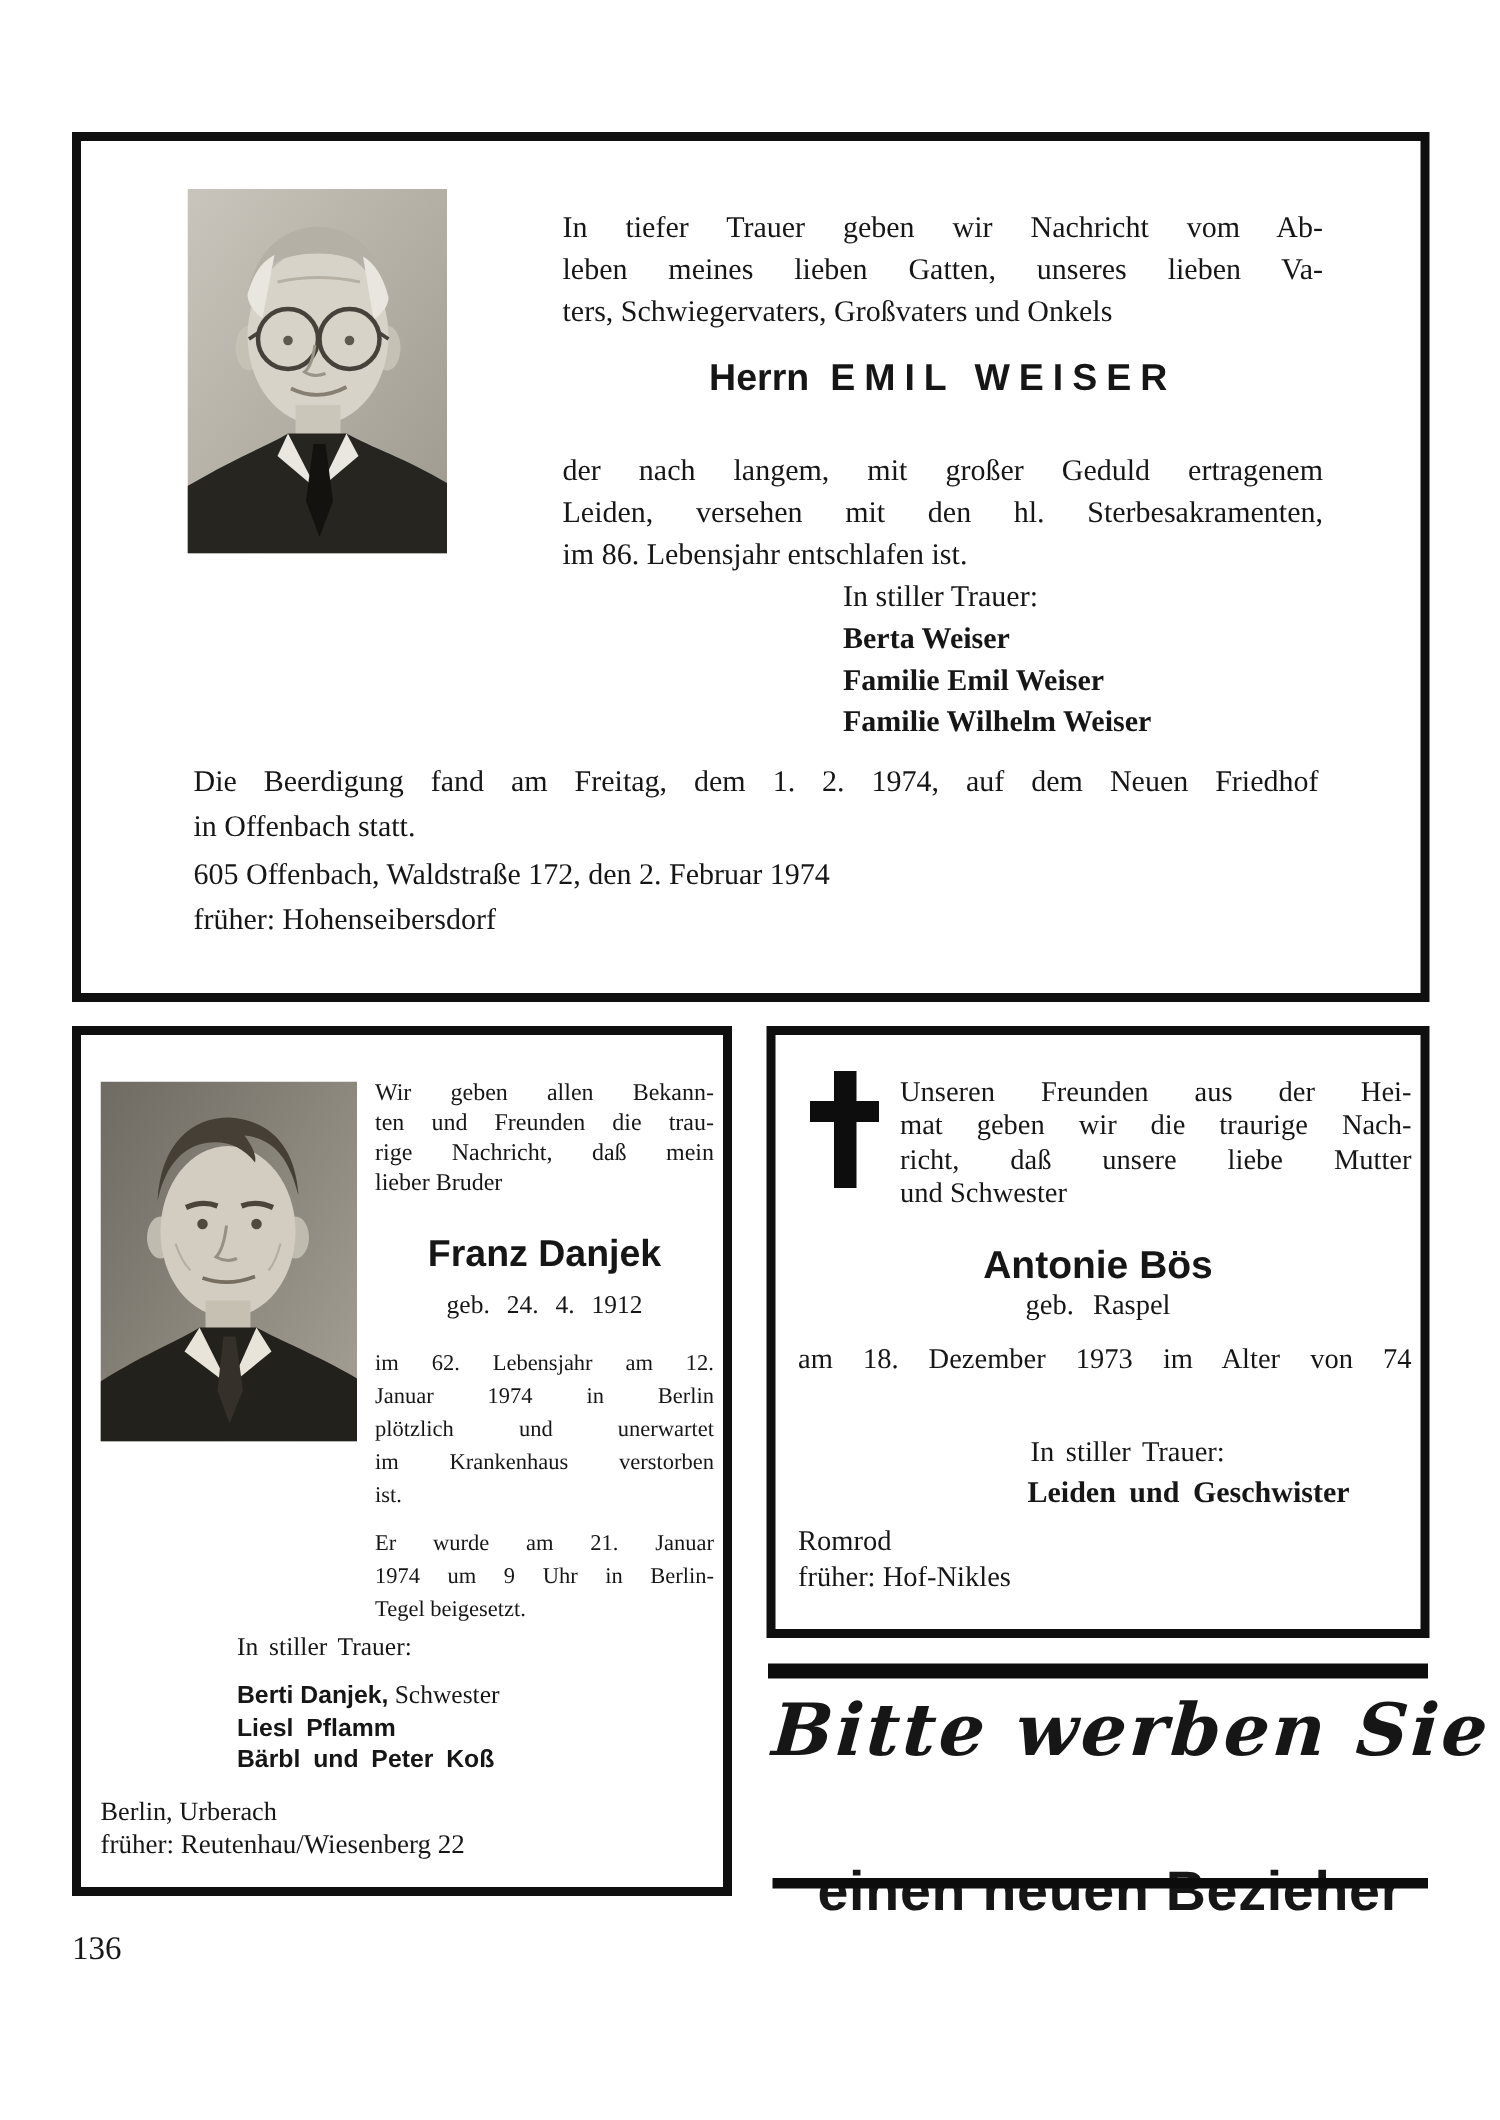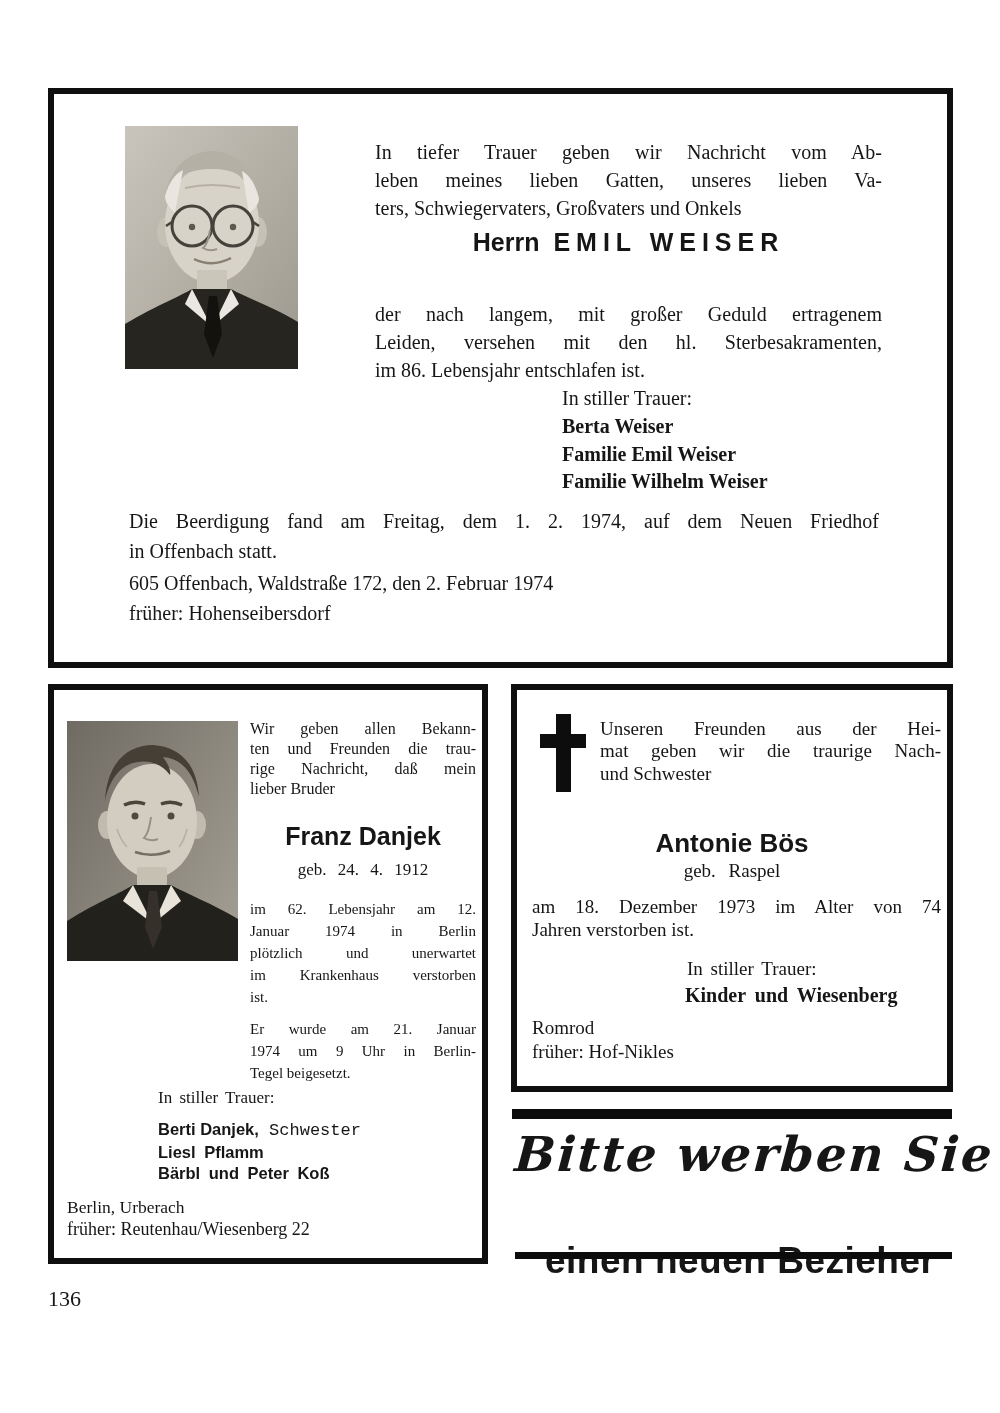--- a/index.html
+++ b/index.html
@@ -7,21 +7,21 @@
     width:1000px;height:1413px;position:relative;
     background:#ffffff;color:#161616;
     font-family:"Liberation Serif", serif;
     overflow:hidden;
   }
   .box{position:absolute;border:6px solid #0f0f0f;background:#fff;box-sizing:border-box;}
   .abs{position:absolute;}
   .just{text-align:justify;text-align-last:justify;}
   .left{text-align:right;text-align-last:left;}
   .center{text-align:center;text-align-last:center;}
-  .serif{font-family:Liberation Mono, monospace;margin-top:15px;}
+  .serif{font-family:Liberation Serif, serif;margin-top:15px;}
   .sansb{font-family:"Liberation Sans", sans-serif;font-weight:700;}
   .boldserif{font-weight:700;}
   
   .w-body{font-size:20px;line-height:28px;}
   .w-head{font-size:25px;}
   .w-mourn{font-size:20px;line-height:27.5px;}
   .w-fun{font-size:20px;line-height:30px;}
   
   .d-body{font-size:16px;line-height:20px;}
   .d-body2{font-size:15px;line-height:22px;}
@@ -72,21 +72,21 @@
       <path d="M84,170 L92,170 L97,208 L88,232 L79,208 Z" fill="#14120e"></path>
     </svg>
   </div>
 
   <div class="abs w-body just" style="left:321px;top:44px;width:507px;">
     <div>In tiefer Trauer geben wir Nachricht vom Ab-</div>
     <div>leben meines lieben Gatten, unseres lieben Va-</div>
     <div class="left">ters, Schwiegervaters, Großvaters und Onkels</div>
   </div>
 
-  <div class="abs center" style="left:321px;top:134px;width:507px;">
+  <div class="abs center" style="left:321px;top:144px;width:507px;">
     <span class="sansb w-head">Herrn</span>
     <span class="sansb w-head" style="letter-spacing:6px;margin-left:10px;">EMIL WEISER</span>
   </div>
 
   <div class="abs w-body just" style="left:321px;top:206px;width:507px;">
     <div>der nach langem, mit großer Geduld ertragenem</div>
     <div>Leiden, versehen mit den hl. Sterbesakramenten,</div>
     <div class="left">im 86. Lebensjahr entschlafen ist.</div>
   </div>
 
@@ -182,35 +182,35 @@
   <div class="abs" style="left:23px;top:24px;width:46px;height:78px;">
     <svg width="46" height="78" viewBox="0 0 46 78">
       <rect x="16" y="0" width="15" height="78" fill="#0d0d0d"></rect>
       <rect x="0" y="20" width="46" height="14" fill="#0d0d0d"></rect>
     </svg>
   </div>
 
   <div class="abs b-body just" style="left:83px;top:28px;width:341px;">
     <div>Unseren Freunden aus der Hei-</div>
     <div>mat geben wir die traurige Nach-</div>
+    <div>richt, daß unsere liebe Mutter</div>
     <div class="left">und Schwester</div>
   </div>
 
   <div class="abs sansb center" style="left:0;top:138px;width:430px;font-size:26px;">Antonie Bös</div>
 
   <div class="abs center" style="left:0;top:170px;width:430px;font-size:19px;word-spacing:8px;">geb. Raspel</div>
 
   <div class="abs b-body2" style="left:15px;top:205px;width:409px;">
     <div class="just">am 18. Dezember 1973 im Alter von 74</div>
-    <div>Jahren verstorben ist.</div>
   </div>
 
   <div class="abs" style="left:170px;top:268px;font-size:19px;word-spacing:3px;">In stiller Trauer:</div>
 
-  <div class="abs boldserif" style="left:168px;top:294px;font-size:20px;word-spacing:4px;">Kinder und Wiesenberg</div>
+  <div class="abs boldserif" style="left:168px;top:294px;font-size:20px;word-spacing:4px;">Leiden und Geschwister</div>
 
   <div class="abs" style="left:15px;top:326px;font-size:19px;line-height:24px;">Romrod</div>
   <div class="abs" style="left:15px;top:350px;font-size:19px;line-height:24px;">früher: Hof-Nikles</div>
 </div>
 
 <div class="rule" style="left:512px;top:1109px;width:440px;height:10px;"></div>
 
 <div class="abs script" style="left:515px;top:1126px;">Bitte werben Sie</div>
 
 <div class="abs sansb" style="left:545px;top:1196px;font-size:37px;letter-spacing:0.5px;margin-top:44px;">einen neuen Bezieher</div>

